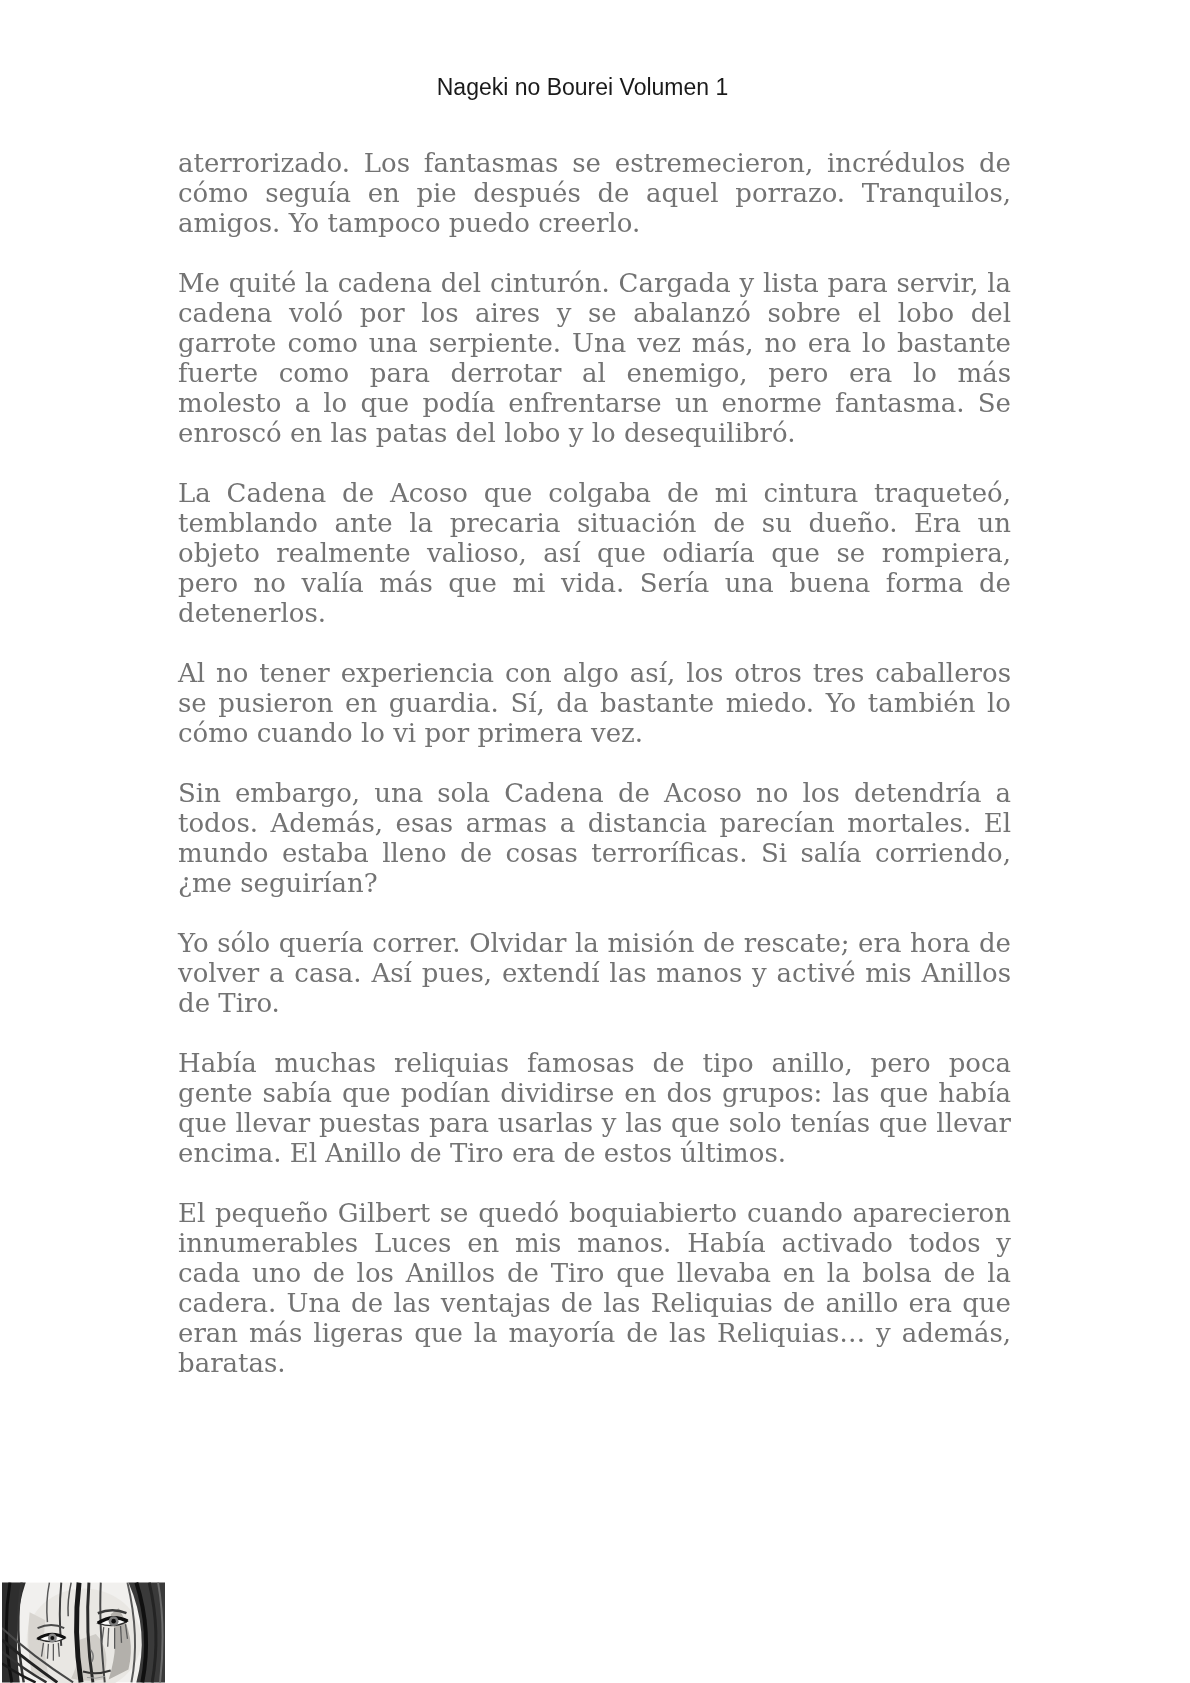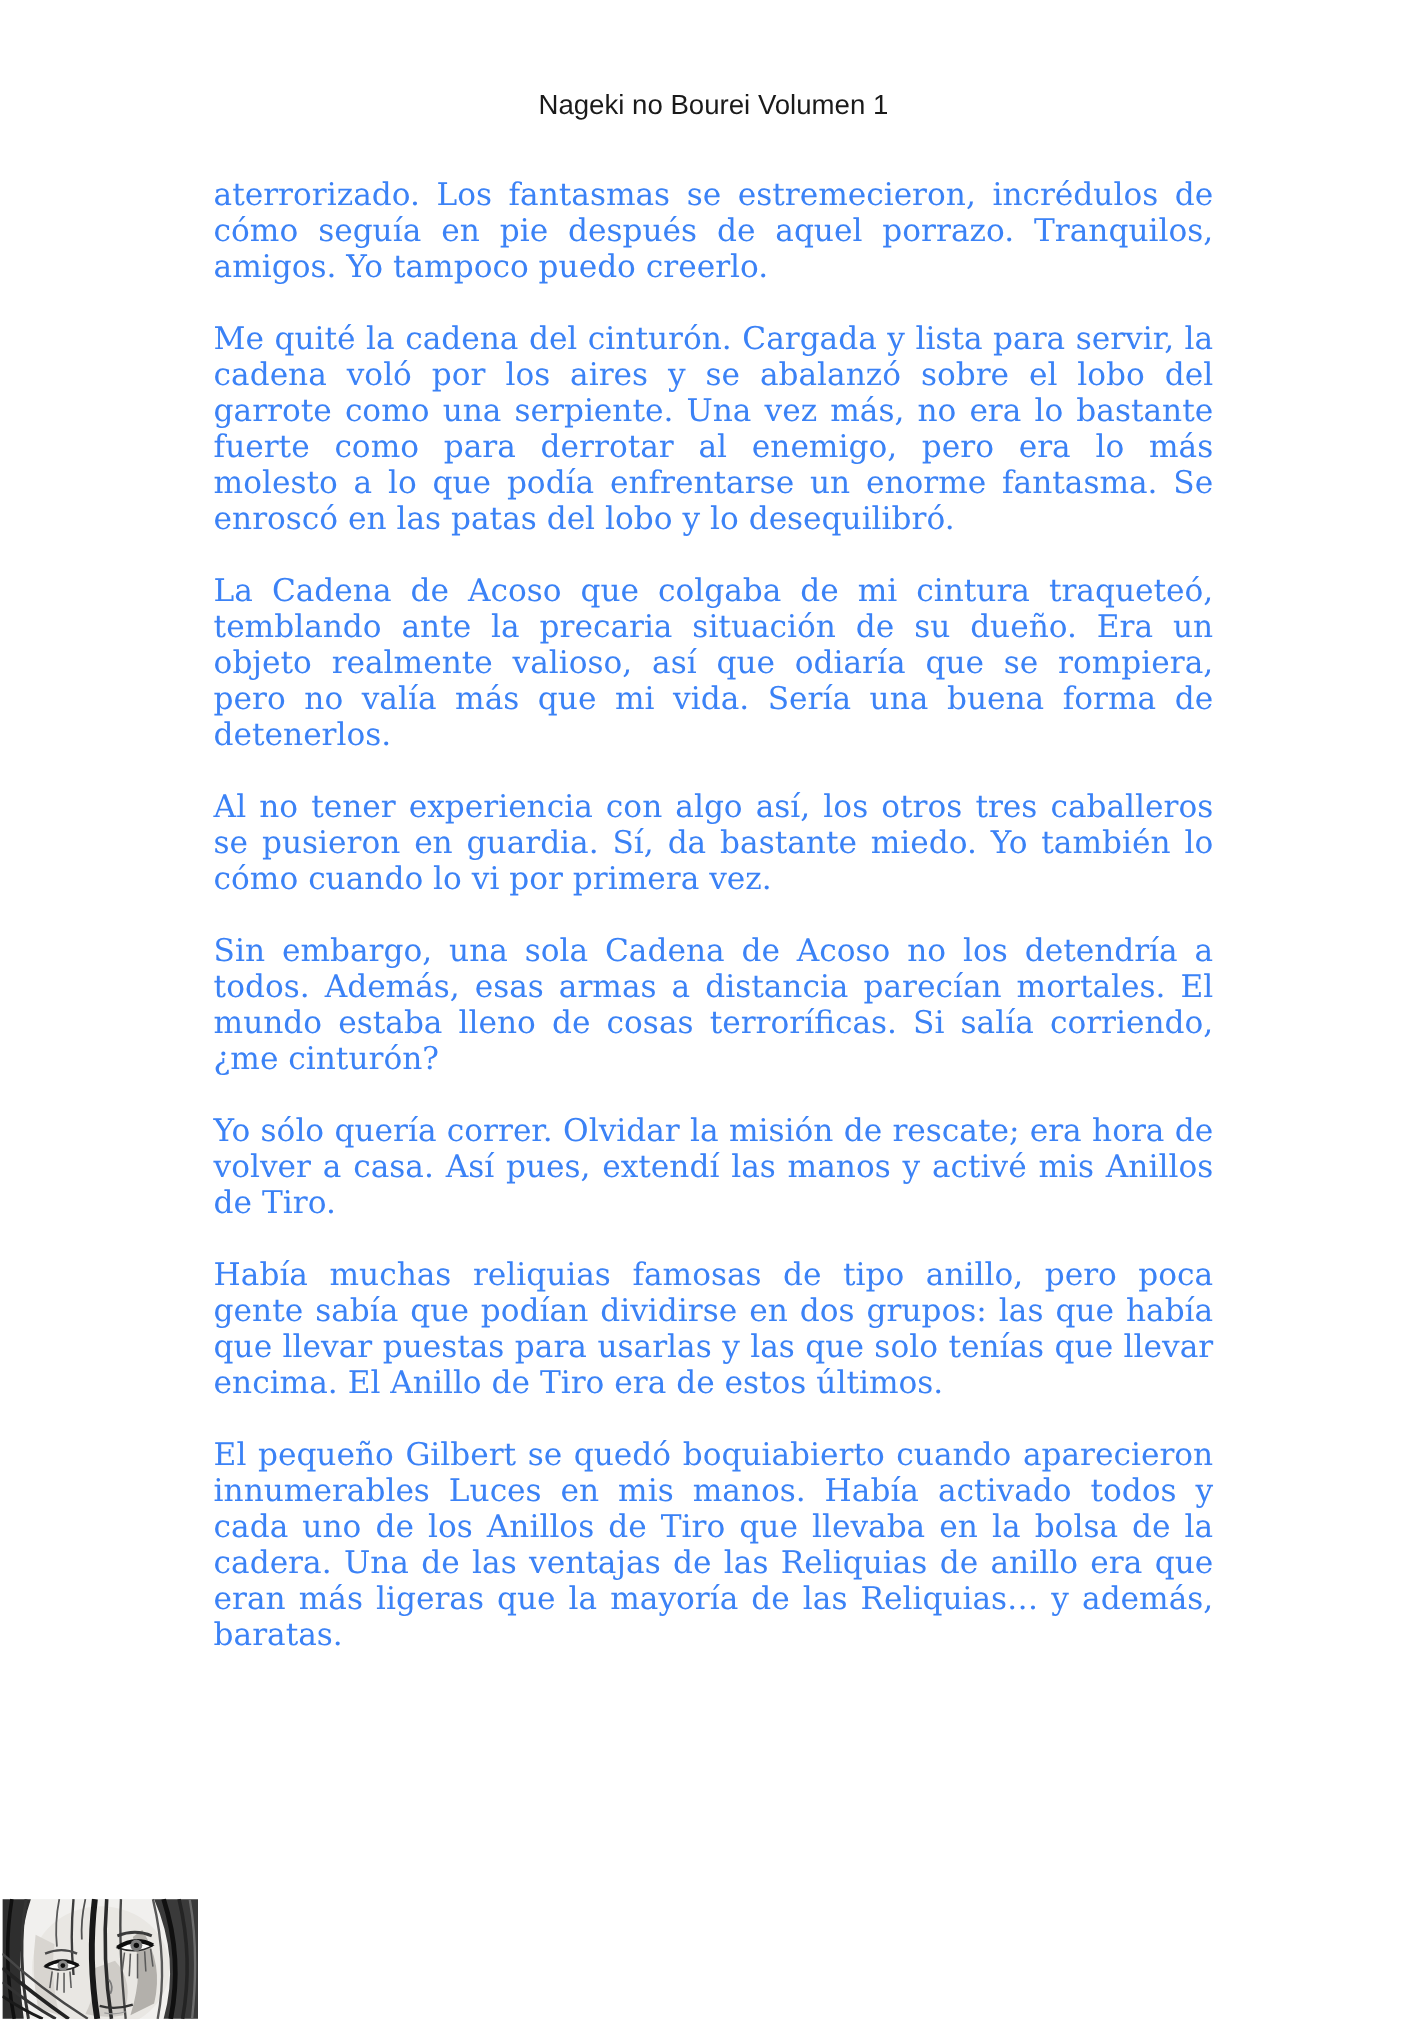--- a/index.html
+++ b/index.html
@@ -11,35 +11,35 @@
     position: relative;
     width: 1190px;
     height: 1683px;
     background: #ffffff;
     overflow: hidden;
     font-family: "Liberation Sans", sans-serif;
   }
   .doc-header {
     position: absolute;
     top: 72px;
-    left: 178px;
+    left: 166px;
     width: 833px;
     text-align: center;
     color: #1a1a1a;
     font-family: "Liberation Sans", sans-serif;
     font-size: 23px;
     line-height: 30px;
     font-weight: 500;
   }
   .doc-body {
     position: absolute;
     top: 148px;
     left: 178px;
     width: 833px;
-    color: #3b82f6;
+    color: #737373;
     font-family: "DejaVu Serif", "Liberation Serif", serif;
     font-size: 26px;
     line-height: 30px;
     text-align: justify;
   }
   .doc-body p {
     margin: 0 0 30px 0;
     padding: 0;
     hyphens: none;
   }
@@ -62,21 +62,21 @@
 
   <div class="doc-header">
     <div>Nageki no Bourei Volumen 1</div>
   </div>
 
   <div class="doc-body">
     <p>aterrorizado. Los fantasmas se estremecieron, incrédulos de cómo seguía en pie después de aquel porrazo. Tranquilos, amigos. Yo tampoco puedo creerlo.</p>
     <p>Me quité la cadena del cinturón. Cargada y lista para servir, la cadena voló por los aires y se abalanzó sobre el lobo del garrote como una serpiente. Una vez más, no era lo bastante fuerte como para derrotar al enemigo, pero era lo más molesto a lo que podía enfrentarse un enorme fantasma. Se enroscó en las patas del lobo y lo desequilibró.</p>
     <p>La Cadena de Acoso que colgaba de mi cintura traqueteó, temblando ante la precaria situación de su dueño. Era un objeto realmente valioso, así que odiaría que se rompiera, pero no valía más que mi vida. Sería una buena forma de detenerlos.</p>
     <p>Al no tener experiencia con algo así, los otros tres caballeros se pusieron en guardia. Sí, da bastante miedo. Yo también lo cómo cuando lo vi por primera vez.</p>
-    <p>Sin embargo, una sola Cadena de Acoso no los detendría a todos. Además, esas armas a distancia parecían mortales. El mundo estaba lleno de cosas terroríficas. Si salía corriendo, ¿me cinturón?</p>
+    <p>Sin embargo, una sola Cadena de Acoso no los detendría a todos. Además, esas armas a distancia parecían mortales. El mundo estaba lleno de cosas terroríficas. Si salía corriendo, ¿me seguirían?</p>
     <p>Yo sólo quería correr. Olvidar la misión de rescate; era hora de volver a casa. Así pues, extendí las manos y activé mis Anillos de Tiro.</p>
     <p>Había muchas reliquias famosas de tipo anillo, pero poca gente sabía que podían dividirse en dos grupos: las que había que llevar puestas para usarlas y las que solo tenías que llevar encima. El Anillo de Tiro era de estos últimos.</p>
     <p>El pequeño Gilbert se quedó boquiabierto cuando aparecieron innumerables Luces en mis manos. Había activado todos y cada uno de los Anillos de Tiro que llevaba en la bolsa de la cadera. Una de las ventajas de las Reliquias de anillo era que eran más ligeras que la mayoría de las Reliquias… y además, baratas.</p>
   </div>
 
   <div class="corner-art">
     <svg viewBox="0 0 165 101" width="163" height="101">
       <rect width="165" height="101" fill="#f1f0ee"></rect>
 
       <ellipse cx="83" cy="58" rx="58" ry="52" fill="#e9e7e3"></ellipse>

